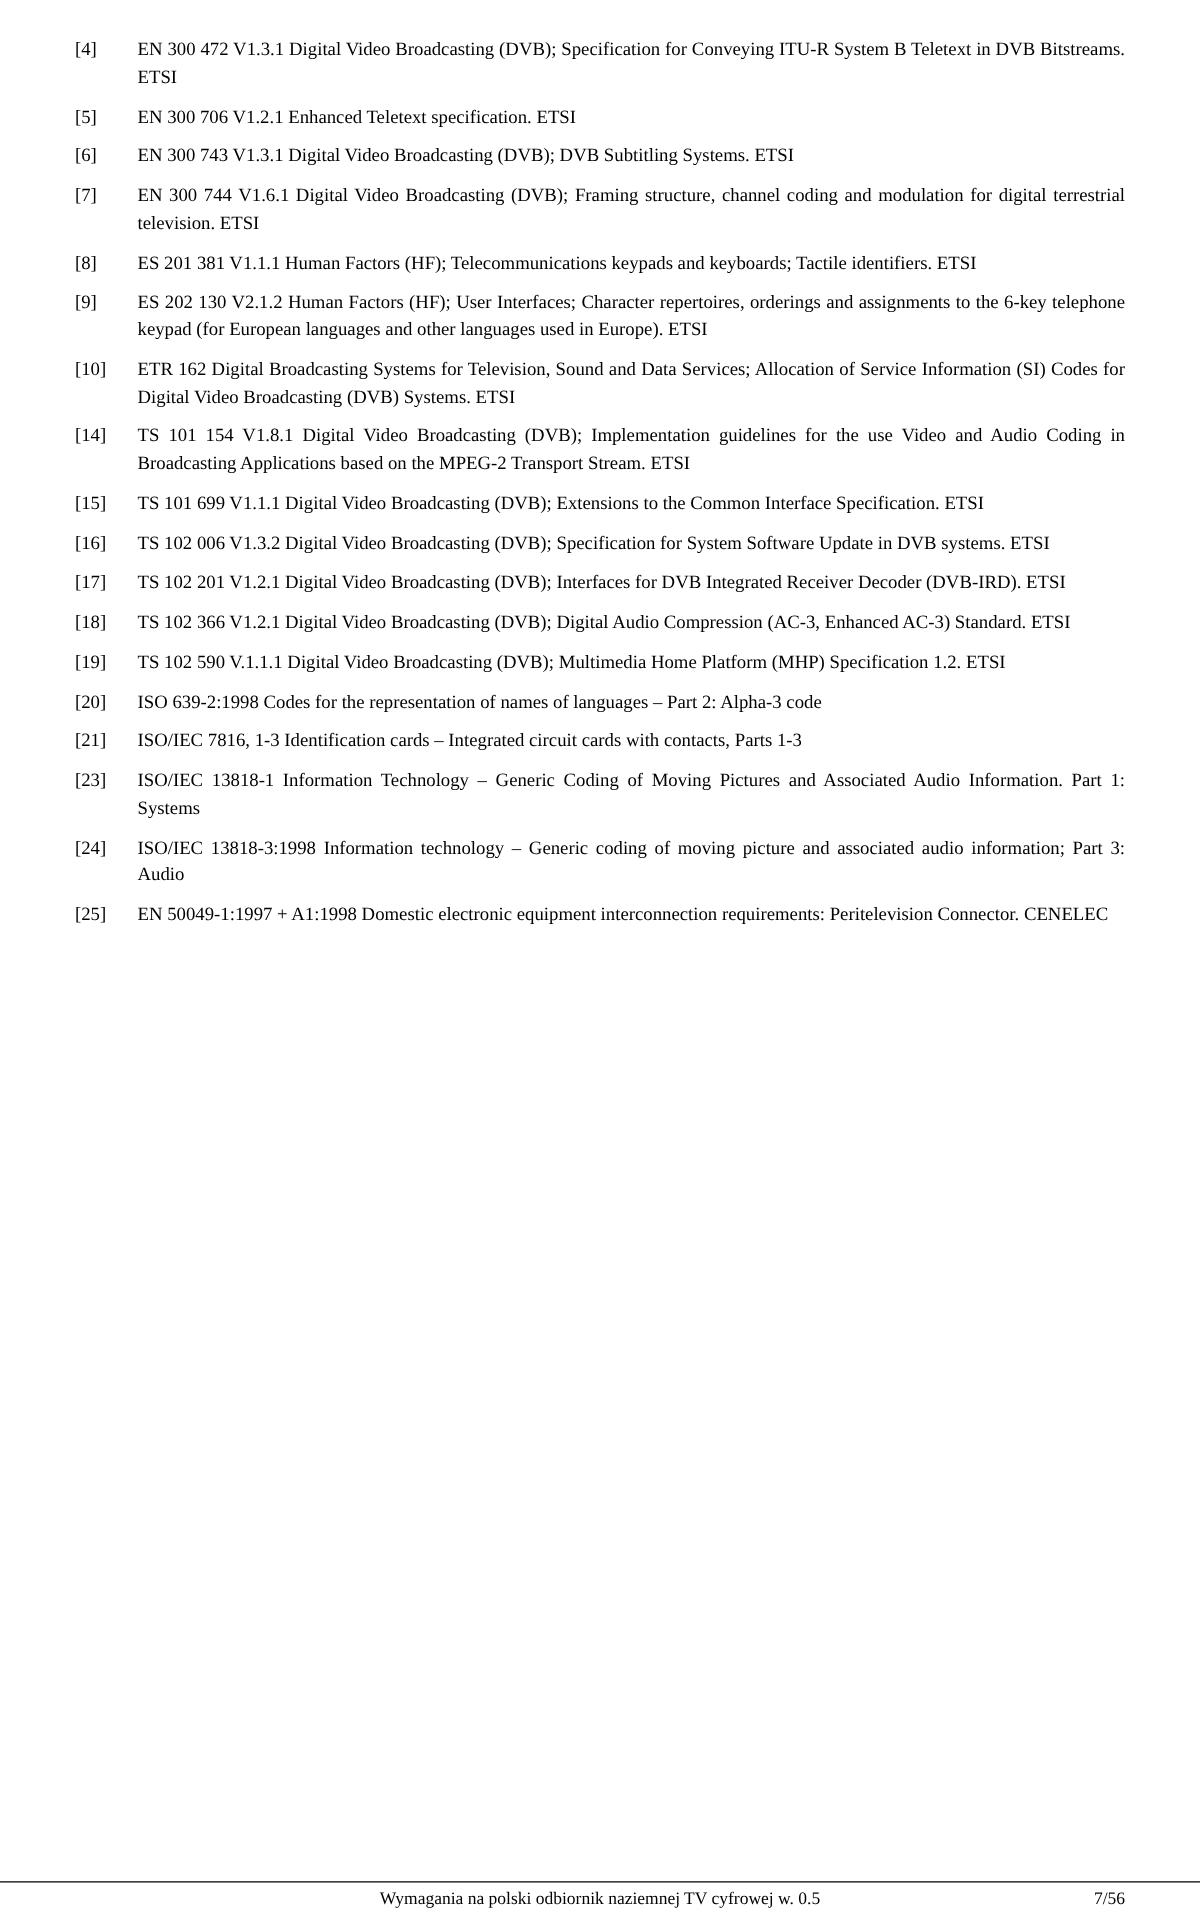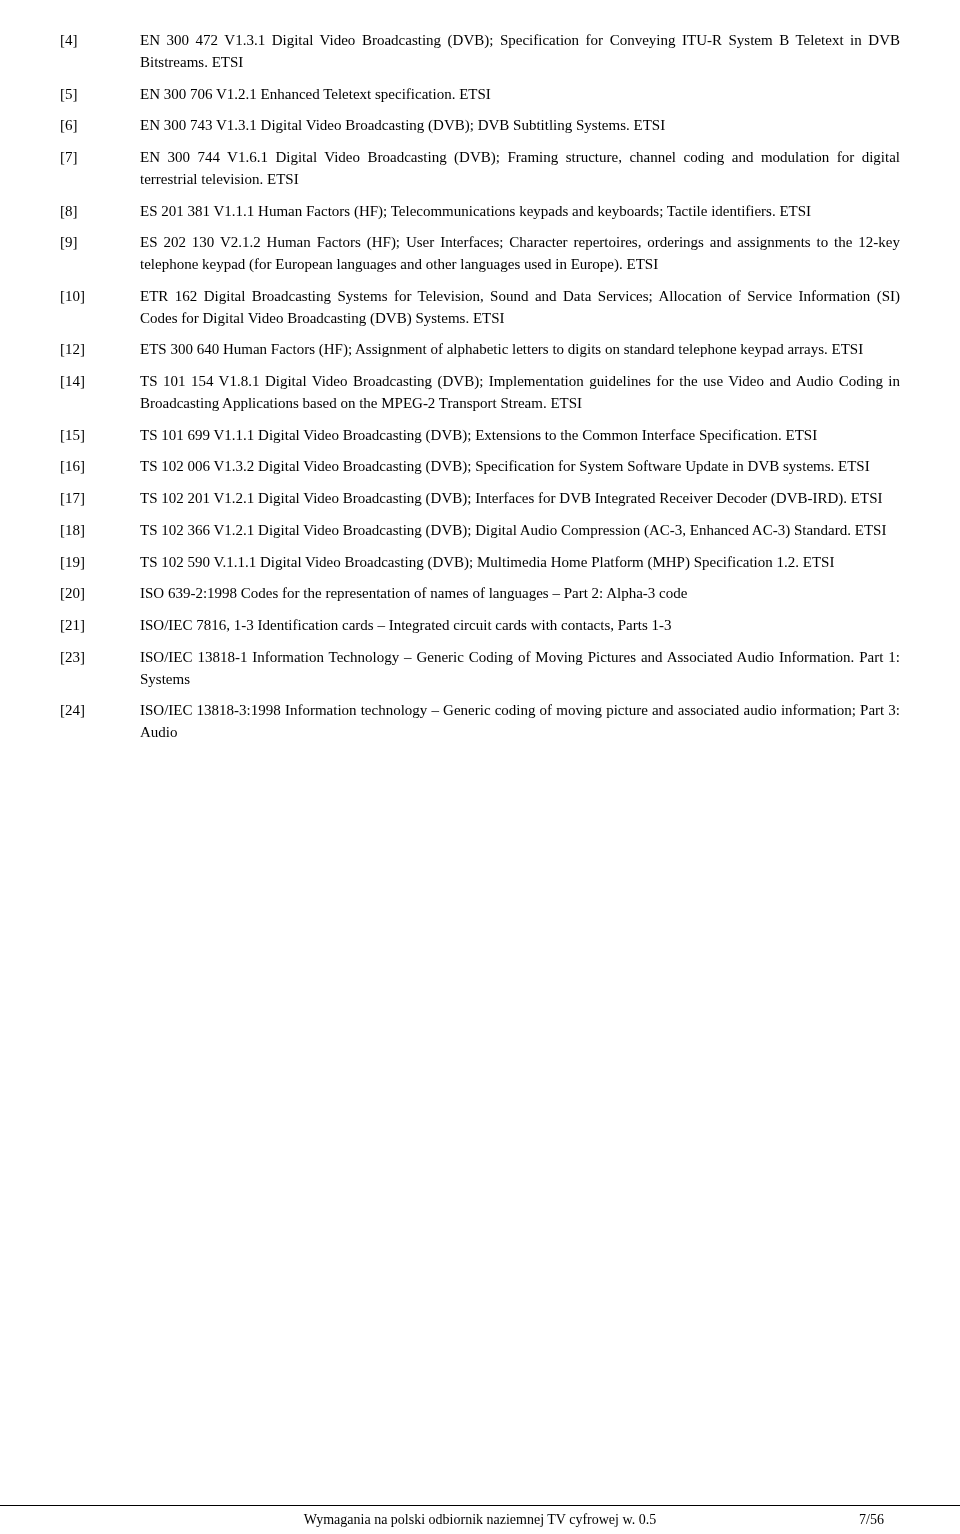--- a/index.html
+++ b/index.html
@@ -38,40 +38,39 @@
 
     .ref-number {
       min-width: 50px;
       flex-shrink: 0;
       text-align: left;
     }
 
     .ref-content {
       flex: 1;
       text-align: justify;
-      margin-left: 30px;
     }
 
     .footer {
       border-top: 1px solid #000;
       padding: 6px 60px;
       display: flex;
       justify-content: center;
       align-items: center;
       font-size: 14px;
       position: relative;
     }
 
     .footer-text {
       text-align: center;
     }
 
     .footer-page {
       position: absolute;
-      right: 76px;
+      right: 60px;
     }
   </style>
 </head>
 <body>
 
 <div class="main-content">
   <ul class="reference-list">
   <li class="reference-item">
         <span class="ref-number">[4]</span>
         <span class="ref-content">EN 300 472 V1.3.1 Digital Video Broadcasting (DVB); Specification for Conveying ITU-R System B Teletext in DVB Bitstreams. ETSI</span>
@@ -87,29 +86,25 @@
       <li class="reference-item">
         <span class="ref-number">[7]</span>
         <span class="ref-content">EN 300 744 V1.6.1 Digital Video Broadcasting (DVB); Framing structure, channel coding and modulation for digital terrestrial television. ETSI</span>
       </li>
       <li class="reference-item">
         <span class="ref-number">[8]</span>
         <span class="ref-content">ES 201 381 V1.1.1 Human Factors (HF); Telecommunications keypads and keyboards; Tactile identifiers. ETSI</span>
       </li>
       <li class="reference-item">
         <span class="ref-number">[9]</span>
-        <span class="ref-content">ES 202 130 V2.1.2 Human Factors (HF); User Interfaces; Character repertoires, orderings and assignments to the 12-key telephone keypad (for European languages and other languages used in Europe). ETSI</span>
+        <span class="ref-content">ES 202 130 V2.1.2 Human Factors (HF); User Interfaces; Character repertoires, orderings and assignments to the 6-key telephone keypad (for European languages and other languages used in Europe). ETSI</span>
       </li>
       <li class="reference-item">
         <span class="ref-number">[10]</span>
         <span class="ref-content">ETR 162 Digital Broadcasting Systems for Television, Sound and Data Services; Allocation of Service Information (SI) Codes for Digital Video Broadcasting (DVB) Systems. ETSI</span>
-      </li>
-      <li class="reference-item">
-        <span class="ref-number">[12]</span>
-        <span class="ref-content">ETS 300 640 Human Factors (HF); Assignment of alphabetic letters to digits on standard telephone keypad arrays. ETSI</span>
       </li>
       <li class="reference-item">
         <span class="ref-number">[14]</span>
         <span class="ref-content">TS 101 154 V1.8.1 Digital Video Broadcasting (DVB); Implementation guidelines for the use Video and Audio Coding in Broadcasting Applications based on the MPEG-2 Transport Stream. ETSI</span>
       </li>
       <li class="reference-item">
         <span class="ref-number">[15]</span>
         <span class="ref-content">TS 101 699 V1.1.1 Digital Video Broadcasting (DVB); Extensions to the Common Interface Specification. ETSI</span>
       </li>
       <li class="reference-item">
@@ -137,19 +132,23 @@
         <span class="ref-content">ISO/IEC 7816, 1-3 Identification cards – Integrated circuit cards with contacts, Parts 1-3</span>
       </li>
       <li class="reference-item">
         <span class="ref-number">[23]</span>
         <span class="ref-content">ISO/IEC 13818-1 Information Technology – Generic Coding of Moving Pictures and Associated Audio Information. Part 1: Systems</span>
       </li>
       <li class="reference-item">
         <span class="ref-number">[24]</span>
         <span class="ref-content">ISO/IEC 13818-3:1998 Information technology – Generic coding of moving picture and associated audio information; Part 3: Audio</span>
       </li>
+      <li class="reference-item">
+        <span class="ref-number">[25]</span>
+        <span class="ref-content">EN 50049-1:1997 + A1:1998 Domestic electronic equipment interconnection requirements: Peritelevision Connector. CENELEC</span>
+      </li>
     </ul>
 </div>
 
 <div class="footer">
   <span class="footer-text">Wymagania na polski odbiornik naziemnej TV cyfrowej w. 0.5</span>
   <span class="footer-page">7/56</span>
 </div>
 
 </body></html>

